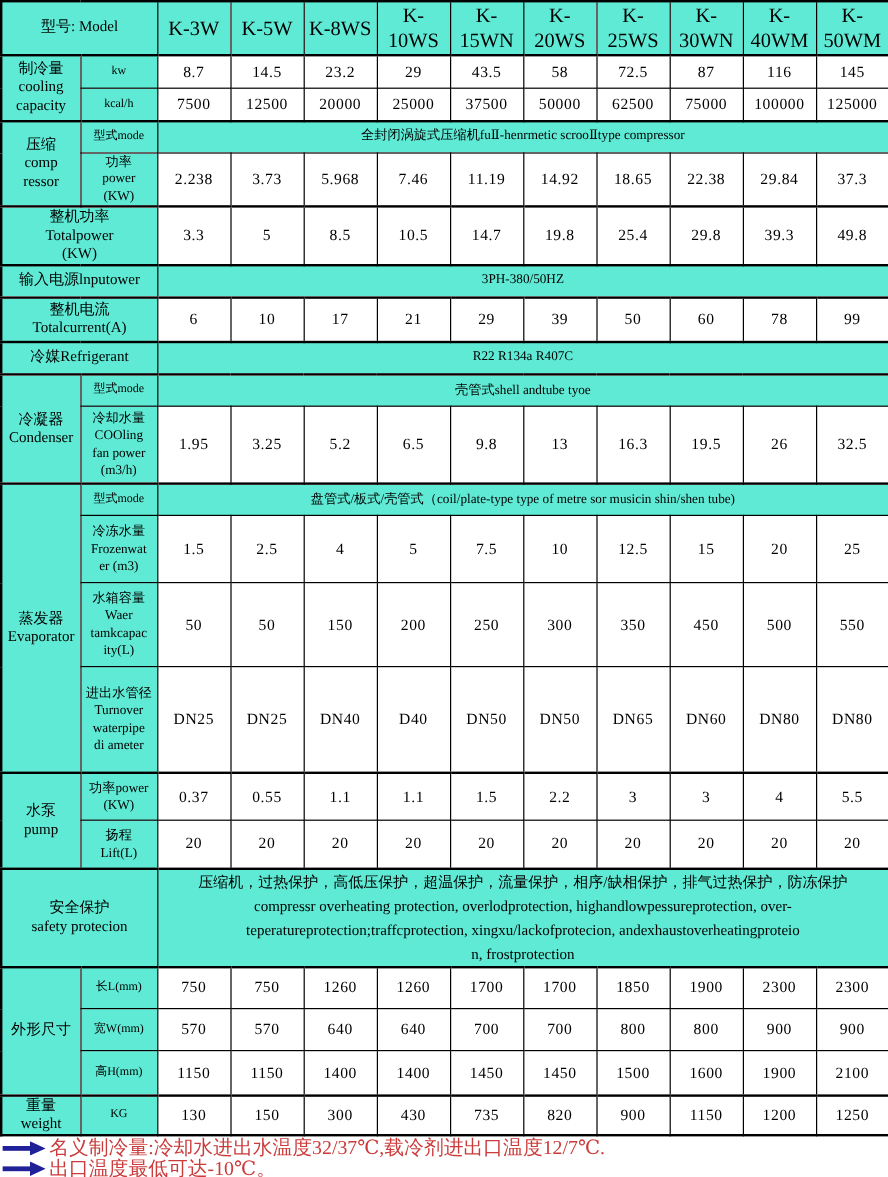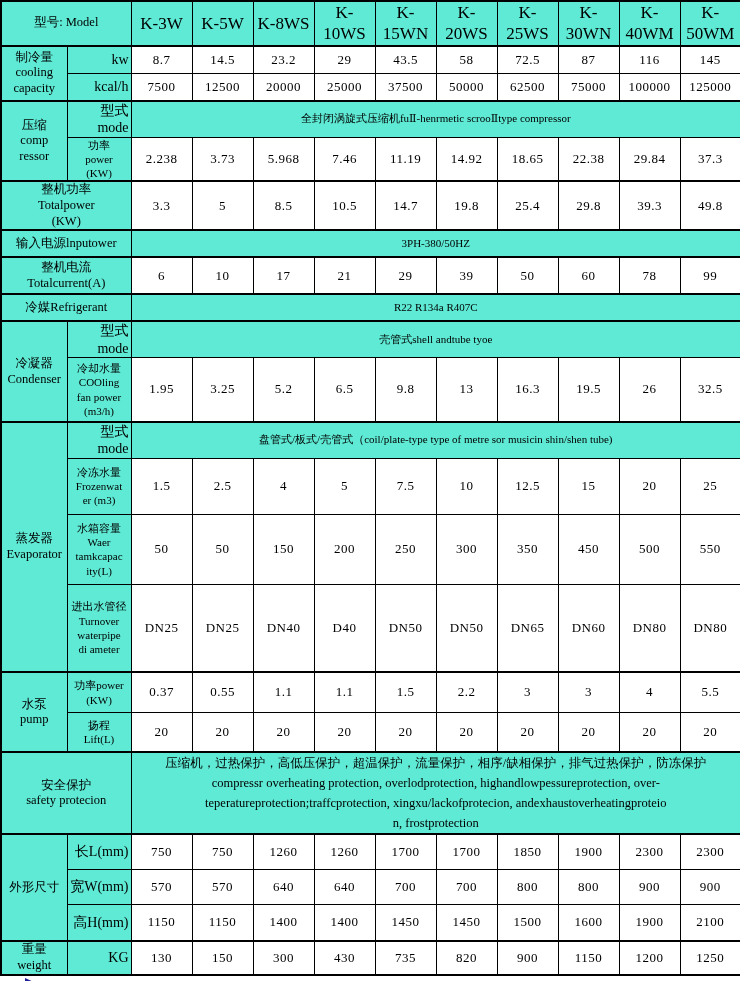--- a/index.html
+++ b/index.html
@@ -13,21 +13,21 @@
     border:2px solid #000;
   }
   td{
     border:1px solid #000;text-align:center;vertical-align:middle;
     padding:0 2px;overflow:hidden;font-size:13px;line-height:1.25;
   }
   .hd{background:#5eead4;}
   .val{background:#ffffff;font-size:13px;letter-spacing:.5px;}
   .pre{white-space:pre-line;}
   .lab{font-size:12.5px;}
-  .sub{font-size:14px;text-align:right;}
+  .sub{font-size:10px;}
   .sub-sm{font-size:11px;line-height:1.3;}
   .mod{font-size:17px;margin-top:20px;}
   .span-val{font-size:11px;}
   .safety-txt{font-size:12.5px;line-height:1.6;}
   tr.sec td{border-top:2px solid #000;}
   .notes{
     height:34px;box-sizing:border-box;padding:2px 0 0 2px;
     display:flex;flex-direction:column;justify-content:space-between;
   }
   .note{
@@ -339,20 +339,21 @@
       </tr>
 </tbody>
   </table>
 
 <div class="notes">
   <div class="note">
     <svg class="arrow" width="36" height="12" viewBox="0 0 36 12">
       <rect x="0" y="4" width="24" height="4" fill="#202099"></rect>
       <polygon points="23,0 36,6 23,12" fill="#202099"></polygon>
     </svg>
+    <span>名义制冷量:冷却水进出水温度32/37℃,载冷剂进出口温度12/7℃.</span>
   </div>
   <div class="note">
     <svg class="arrow" width="36" height="12" viewBox="0 0 36 12">
       <rect x="0" y="4" width="24" height="4" fill="#202099"></rect>
       <polygon points="23,0 36,6 23,12" fill="#202099"></polygon>
     </svg>
     <span>出口温度最低可达-10℃。</span>
   </div>
 </div>
 

